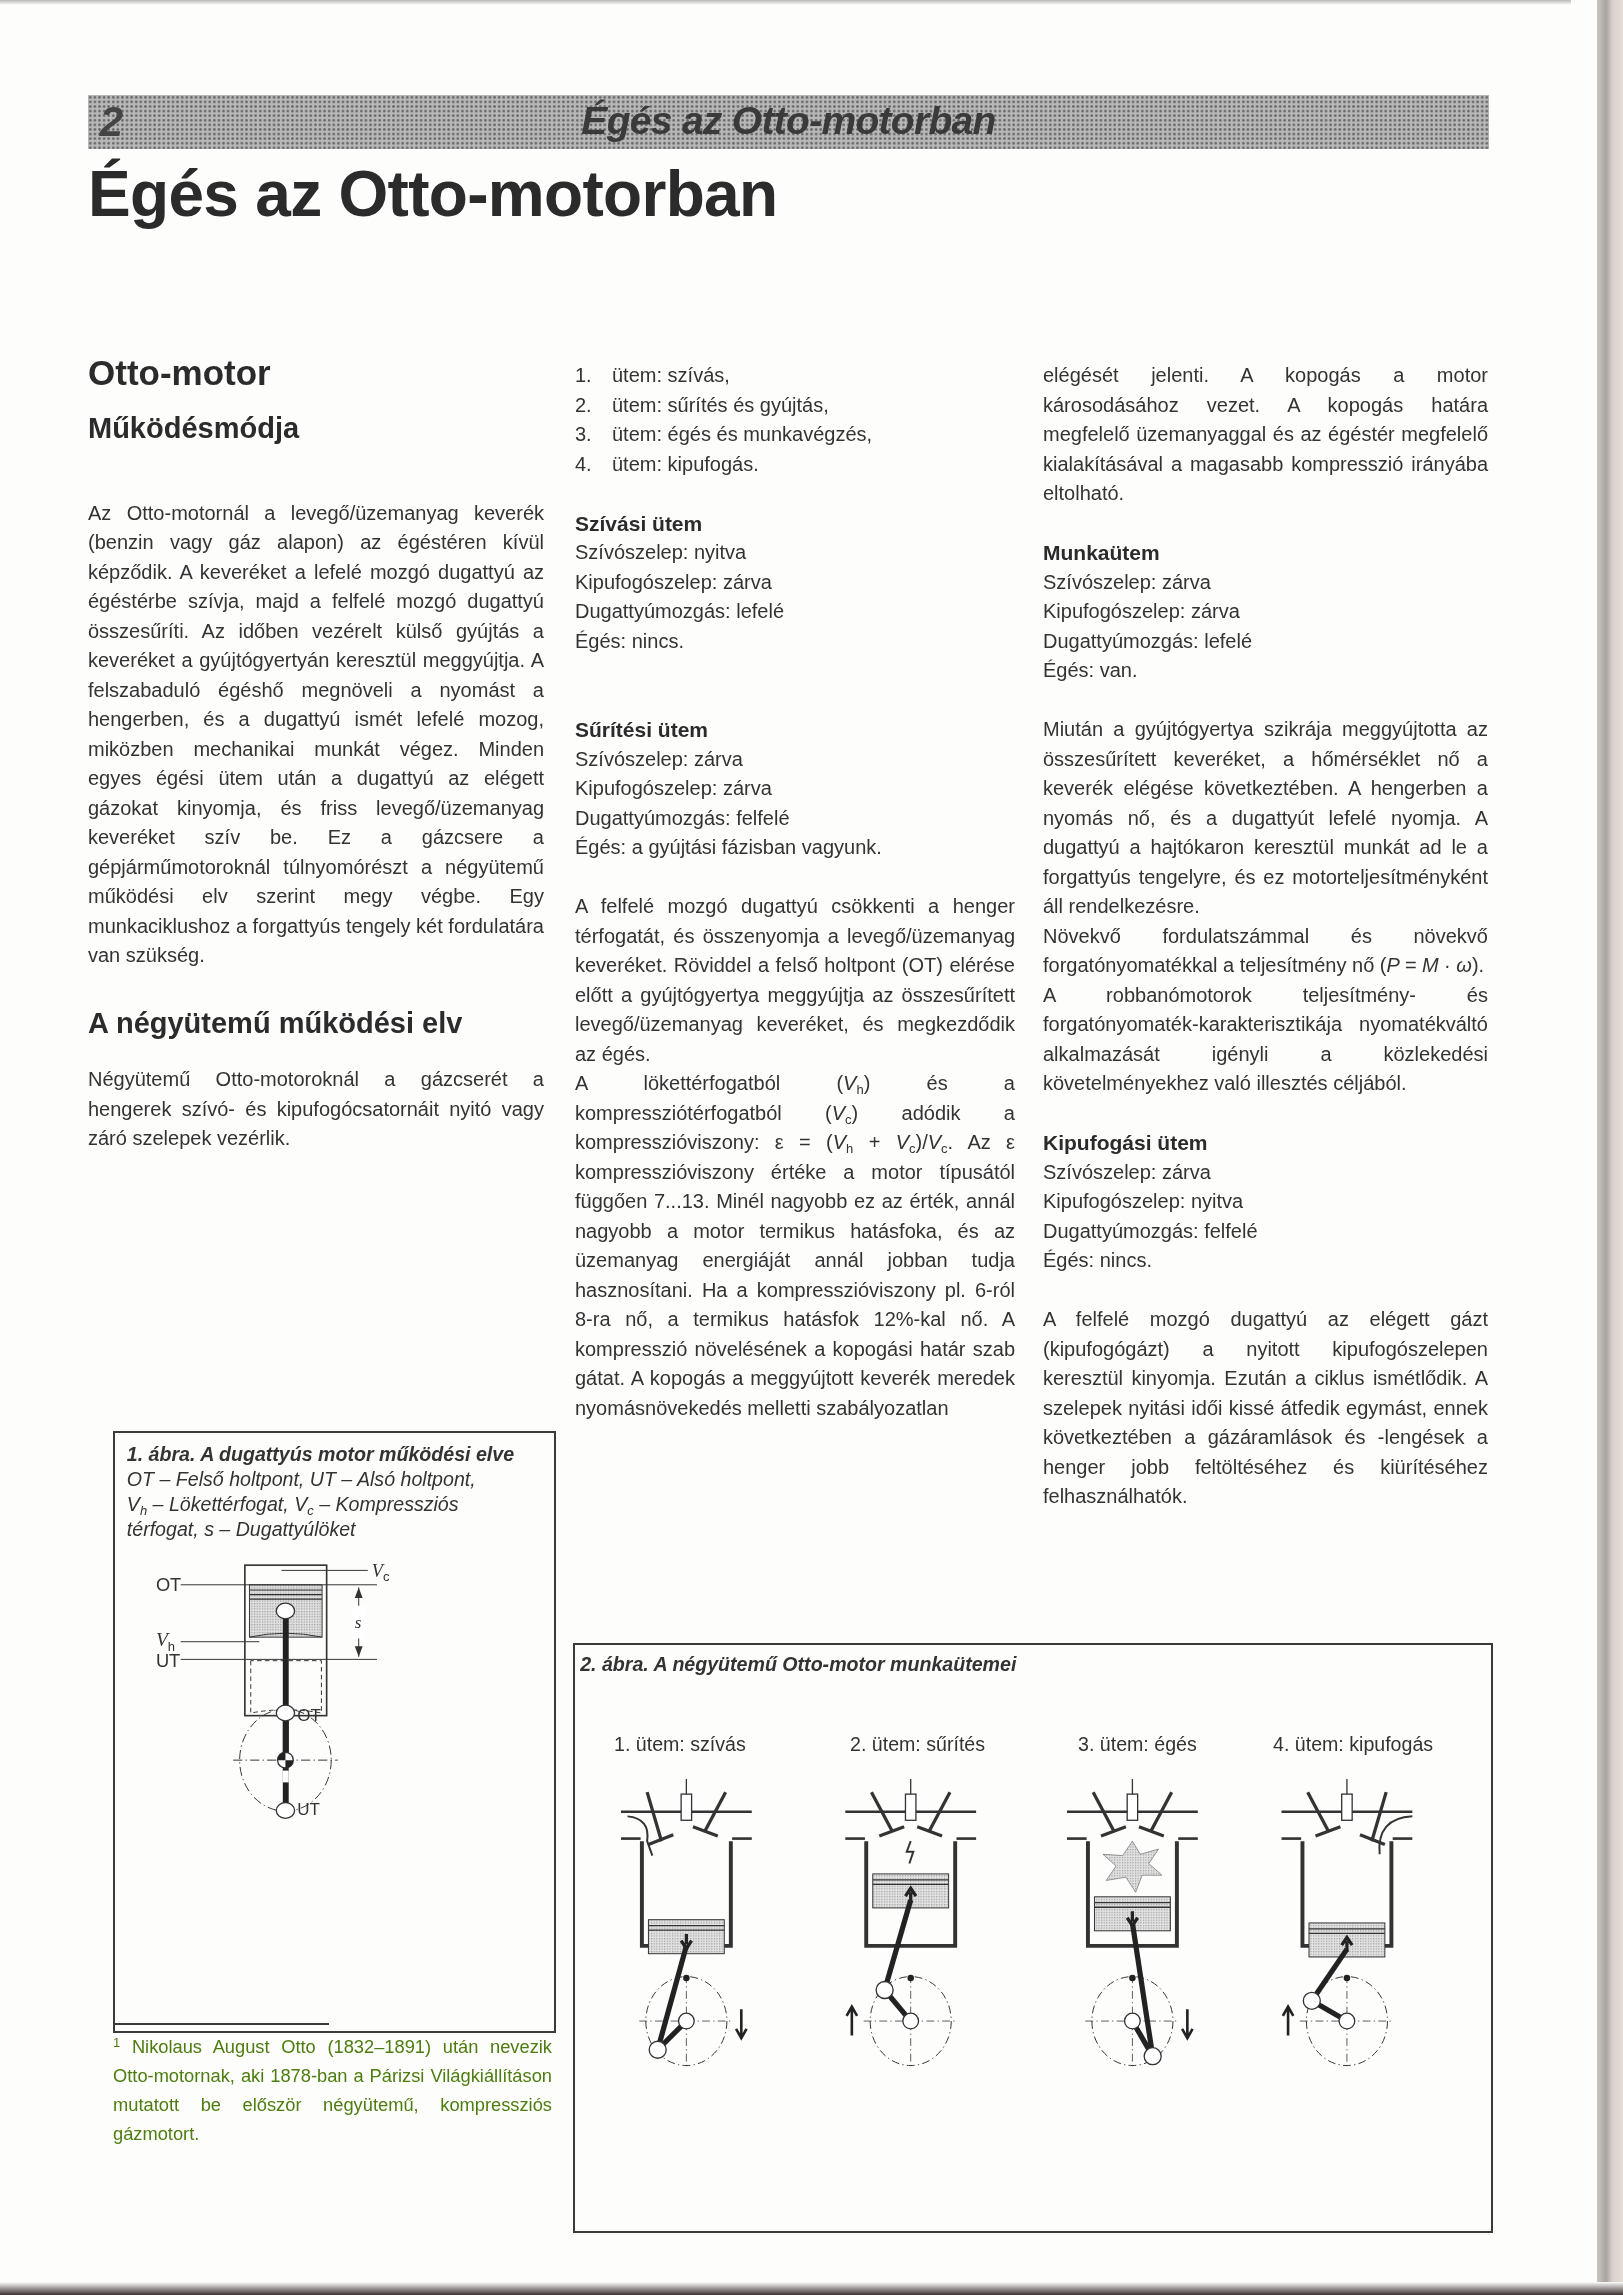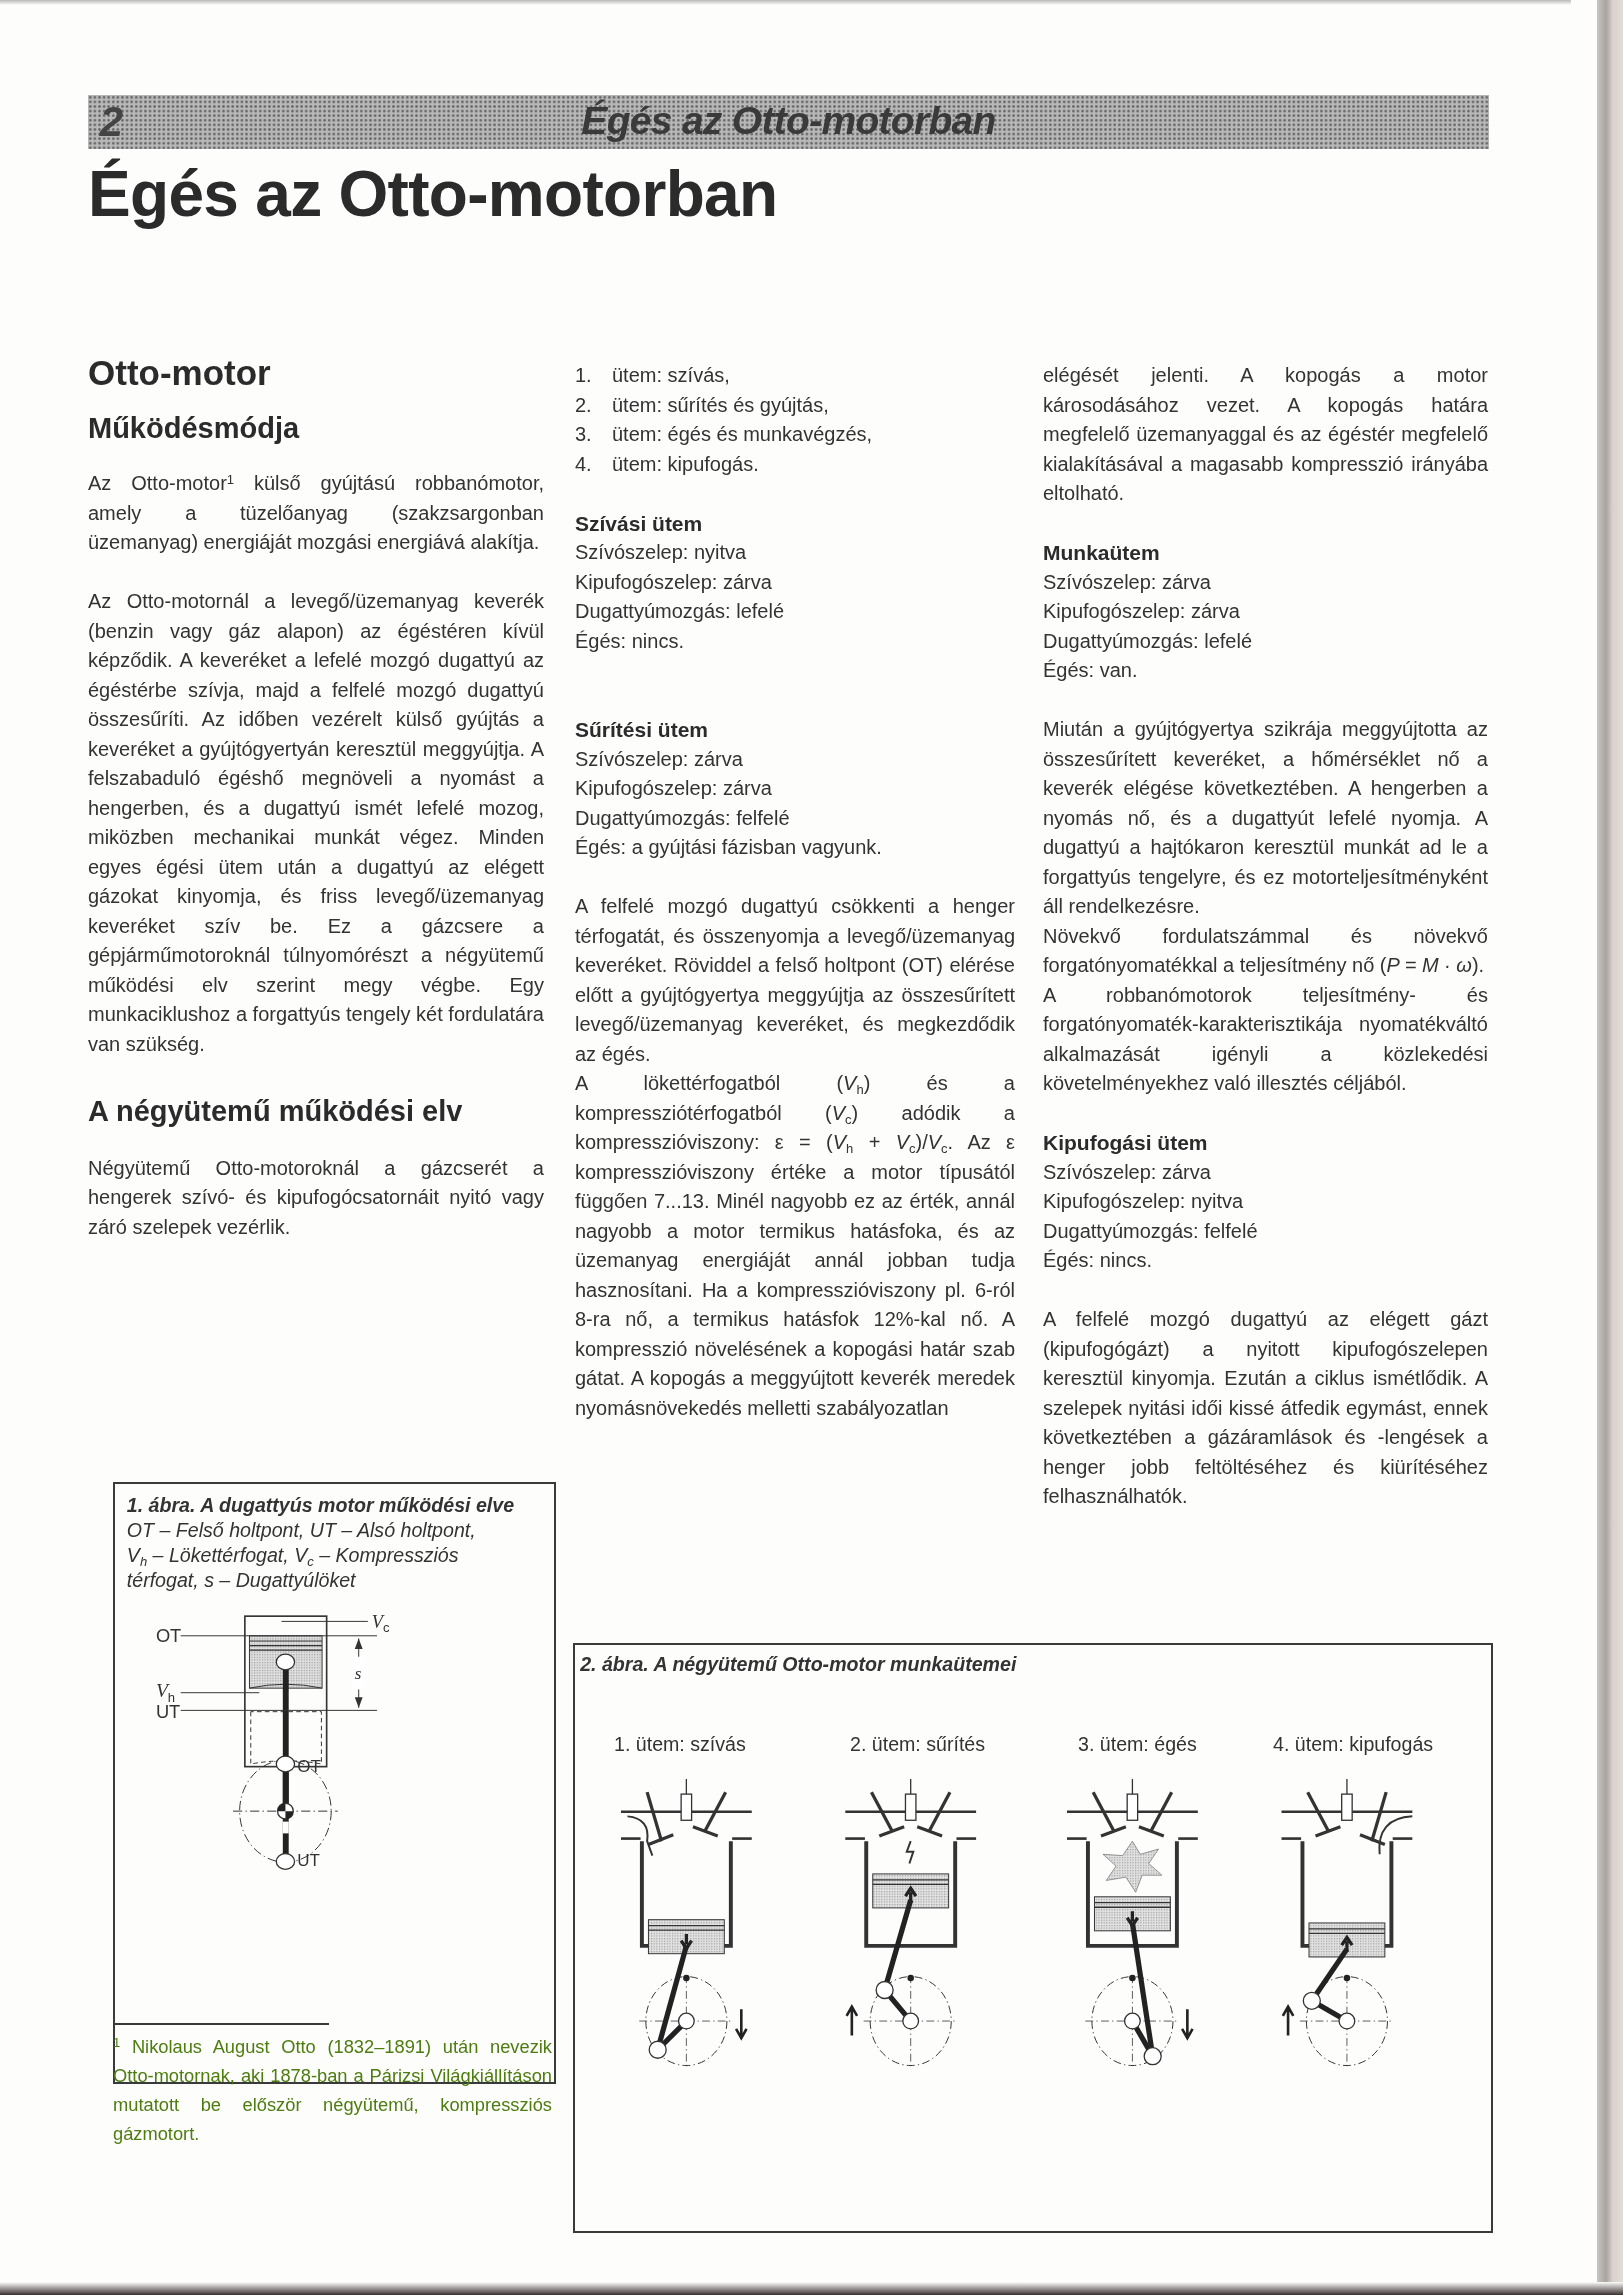--- a/index.html
+++ b/index.html
@@ -30,21 +30,21 @@
   .col p { margin:0; text-align:justify; hyphens:manual; }
   .col .gap { height:29.5px; }
   .h1 { font-size:35px; font-weight:bold; color:#2b2b2b; line-height:39px; }
   .h2 { font-size:29px; font-weight:bold; color:#2b2b2b; line-height:37px; }
   .h3 { font-size:21px; font-weight:bold; color:#2b2b2b; }
   .list-row { display:flex; }
   .list-row .num { width:37px; }
   sub { font-size:13px; vertical-align:-3.9px; line-height:0; }
   sup { font-size:13px; vertical-align:6.5px; line-height:0; }
 
-  .fig1 { position:absolute; left:113px; top:1482px; width:439px; height:598px;
+  .fig1 { position:absolute; left:113px; top:1431px; width:439px; height:598px;
     border:2px solid #3a3a3a; border-top-width:2.6px; }
   .fig-cap { font-size:19.6px; font-style:italic; line-height:25px; color:#333; padding:9.2px 11.8px; }
   .fig-cap b { font-weight:bold; }
   .fig1 svg { position:absolute; left:0; top:0; }
 
   .footnote-rule { position:absolute; left:113px; top:2023px; width:216px; border-top:2px solid #3a3a3a; }
   .footnote { position:absolute; left:113px; top:2032px; width:439px; font-size:18.3px; line-height:29px; color:#4d7c0f; text-align:justify; }
 
   .fig2 { position:absolute; left:573px; top:1643px; width:916px; height:586px;
     border:2px solid #3a3a3a; border-top-width:2.6px; }
@@ -64,21 +64,20 @@
   <span class="band-num">2</span>
   <div class="band-title">Égés az Otto-motorban</div>
 </div>
 <div class="main-title">Égés az Otto-motorban</div>
 
 <div class="col" style="left:88px; top:353px; width:456px;">
   <div class="h1">Otto-motor</div>
   <div style="height:18.3px"></div>
   <div class="h2">Működésmódja</div>
   <div style="height:22px"></div>
-  <p><span>Az Otto-motor</span><sup>1</sup><span> külső gyújtású robbanómotor, amely a tüzelőanyag (szakzsargonban üzemanyag) energiáját mozgási energiává alakítja.</span></p>
   <div class="gap"></div>
   <p>Az Otto-motornál a levegő/üzemanyag keverék (benzin vagy gáz alapon) az égéstéren kívül képződik. A keveréket a lefelé mozgó dugattyú az égéstérbe szívja, majd a felfelé mozgó dugattyú összesűríti. Az időben vezérelt külső gyújtás a keveréket a gyújtógyertyán keresztül meggyújtja. A felszabaduló égéshő megnöveli a nyomást a hengerben, és a dugattyú ismét lefelé mozog, miközben mechanikai munkát végez. Minden egyes égési ütem után a dugattyú az elégett gázokat kinyomja, és friss levegő/üzemanyag keveréket szív be. Ez a gázcsere a gépjárműmotoroknál túlnyomórészt a négyütemű működési elv szerint megy végbe. Egy munkaciklushoz a forgattyús tengely két fordulatára van szükség.</p>
   <div style="height:34px"></div>
   <div class="h2">A négyütemű működési elv</div>
   <div style="height:23.6px"></div>
   <p>Négyütemű Otto-motoroknál a gázcserét a hengerek szívó- és kipufogócsatornáit nyitó vagy záró szelepek vezérlik.</p>
 </div>
 
 <div class="fig1">
   <div class="fig-cap">

